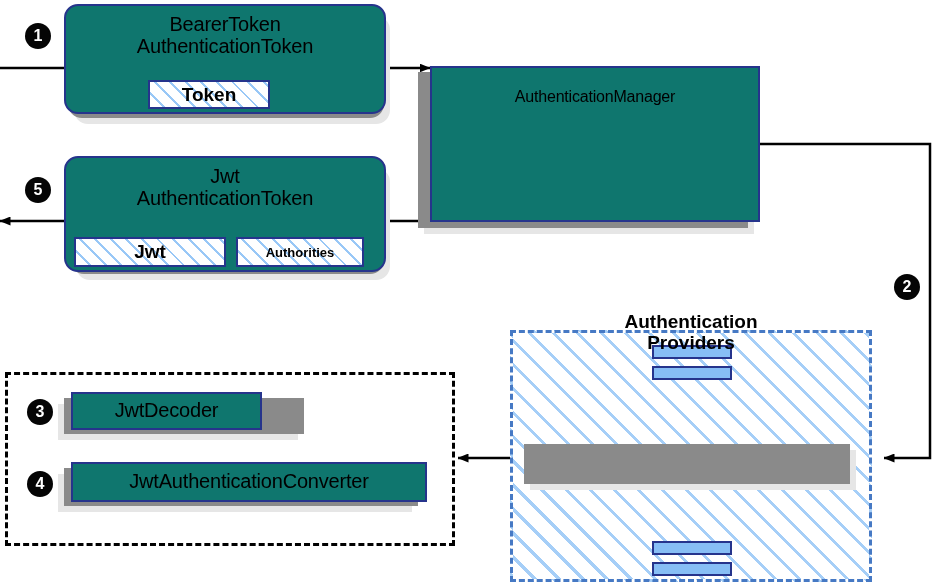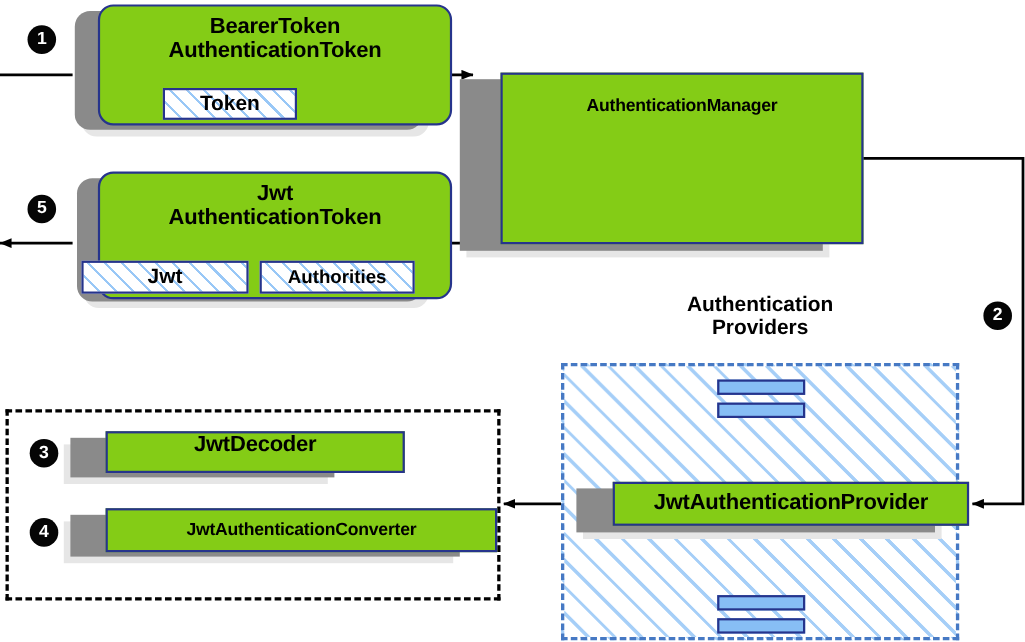--- a/index.html
+++ b/index.html
@@ -7,29 +7,28 @@
     font-family:"Liberation Sans","DejaVu Sans",sans-serif;
     width:932px;height:584px;overflow:hidden;
   }
   #stage{position:relative;width:932px;height:584px;background:#fff;}
   #svg-layer{position:absolute;left:0;top:0;width:932px;height:584px;}
 
   
   .node{
     position:absolute;
     box-sizing:border-box;
-    background:#84cc16;
+    background:#0f766e;
     border:2px solid #26348c;
     color:#000;
-    font-weight:bold;
+    font-weight:normal;
     display:flex;
     flex-direction:column;
     align-items:center;
     z-index:5;
-    margin-left:25px;
   }
   .node .title{
     text-align:center;
     line-height:1.08;
     white-space:pre-line;
     letter-spacing:-0.2px;
   }
   
   .shadow-dark,.shadow-light{
     position:absolute;
@@ -93,20 +92,21 @@
 
   
   .caption{
     position:absolute;
     text-align:center;
     font-weight:bold;
     color:#000;
     line-height:1.1;
     white-space:pre-line;
     z-index:8;
+    margin-top:44px;
   }
 
   
   .mini-bar{
     position:absolute;
     box-sizing:border-box;
     background:#87bef5;
     border:2px solid #26348c;
     z-index:4;
   }
@@ -164,44 +164,41 @@
   </div>
   <div class="slot" style="left:148px;top:80px;width:122px;height:29px;font-size:19px;">Token</div>
 
   <div class="shadow-light rounded-shadow" style="left:76px;top:168px;width:314px;height:112px;"></div>
   <div class="shadow-dark rounded-shadow" style="left:70px;top:162px;width:314px;height:112px;"></div>
   <div class="node rounded" style="left:64px;top:156px;width:322px;height:116px;padding-top:8px;">
     <div class="title" style="font-size:20px;">Jwt
 AuthenticationToken</div>
   </div>
   <div class="slot" style="left:74px;top:237px;width:152px;height:30px;font-size:19px;">Jwt</div>
-  <div class="slot" style="left:236px;top:237px;width:141px;height:30px;font-size:17px;">Authorities</div>
+  <div class="slot" style="left:236px;top:237px;width:128px;height:30px;font-size:13px;">Authorities</div>
 
   <div class="shadow-light" style="left:424px;top:78px;width:330px;height:156px;"></div>
   <div class="shadow-dark" style="left:418px;top:72px;width:330px;height:156px;"></div>
   <div class="node" style="left:430px;top:66px;width:330px;height:156px;padding-top:20px;">
     <div class="title" style="font-size:16px;">AuthenticationManager</div>
   </div>
 
   <div class="shadow-light" style="left:530px;top:450px;width:326px;height:40px;"></div>
   <div class="shadow-dark" style="left:524px;top:444px;width:326px;height:40px;"></div>
-  <div class="node" style="left:532px;top:438px;width:324px;height:40px;justify-content:center;">
-    <div class="title" style="font-size:20px;">JwtAuthenticationProvider</div>
-  </div>
 
   <div class="shadow-light" style="left:58px;top:404px;width:240px;height:36px;"></div>
   <div class="shadow-dark" style="left:64px;top:398px;width:240px;height:36px;"></div>
-  <div class="node" style="left:71px;top:392px;width:272px;height:38px;">
+  <div class="node" style="left:71px;top:392px;width:191px;height:38px;justify-content:center;">
     <div class="title" style="font-size:20px;">JwtDecoder</div>
   </div>
 
   <div class="shadow-light" style="left:58px;top:474px;width:354px;height:38px;"></div>
   <div class="shadow-dark" style="left:64px;top:468px;width:354px;height:38px;"></div>
   <div class="node" style="left:71px;top:462px;width:356px;height:40px;justify-content:center;">
-    <div class="title" style="font-size:16px;text-align:right;">JwtAuthenticationConverter</div>
+    <div class="title" style="font-size:20px;text-align:right;">JwtAuthenticationConverter</div>
   </div>
 
   <div class="badge" style="left:26px;top:24px;">1</div>
   <div class="badge" style="left:26px;top:178px;">5</div>
   <div class="badge" style="left:895px;top:275px;">2</div>
   <div class="badge" style="left:28px;top:400px;">3</div>
   <div class="badge" style="left:28px;top:472px;">4</div>
 
 </div>
 

